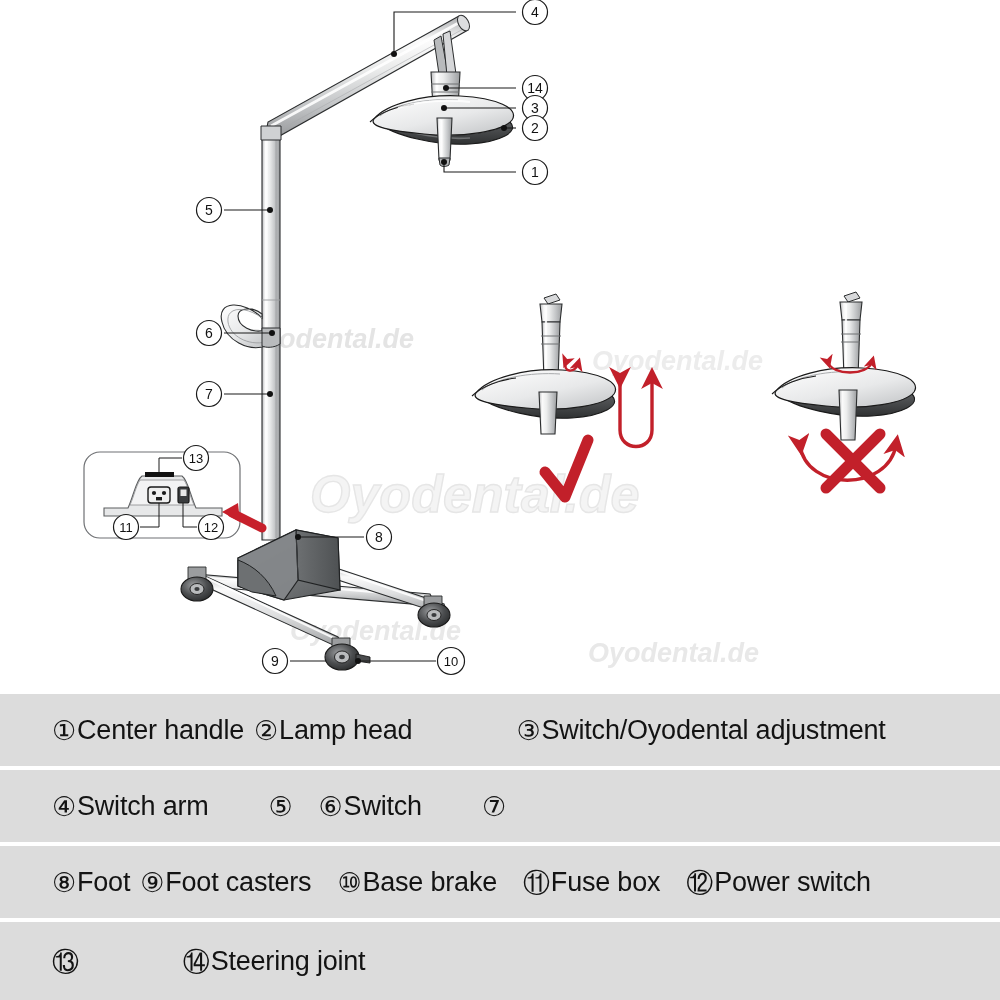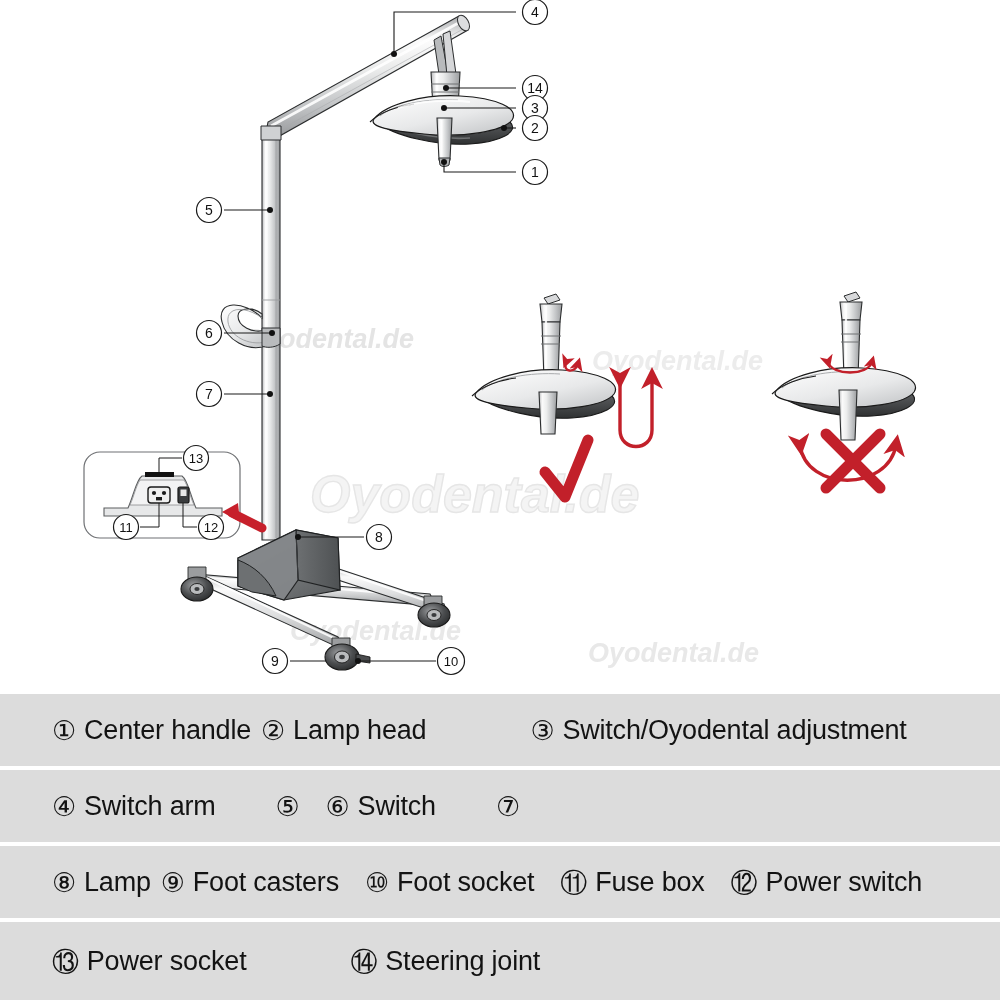--- a/index.html
+++ b/index.html
@@ -35,21 +35,21 @@
     white-space: nowrap;
     padding-left: 52px;
   }
   .legend-row:last-child { flex: 1 1 auto; }
   .lgi { display: inline-flex; align-items: center; }
   .lgi .num {
     font-size: 27px;
     line-height: 1;
     font-family: "DejaVu Sans", sans-serif;
   }
-  .lgi .txt { margin-left: 8px; }
+  .lgi .txt { margin-left: 1px; }
   .sp-sm { width: 10px; }
   .sp-md { width: 26px; }
   .sp-lg { width: 60px; }
   .sp-xl { width: 104px; }
 </style>
 </head>
 <body>
 
 <div id="page">
 
@@ -462,48 +462,47 @@
       </span>
       <span class="sp-lg"></span>
       <span class="lgi">
         <span class="num">⑦</span>
       </span>
     </div>
 
     <div class="legend-row">
       <span class="lgi">
         <span class="num">⑧</span>
-        <span class="txt">Lamp</span>
+        <span class="txt">Foot</span>
       </span>
       <span class="sp-sm"></span>
       <span class="lgi">
         <span class="num">⑨</span>
         <span class="txt">Foot casters</span>
       </span>
       <span class="sp-md"></span>
       <span class="lgi">
         <span class="num">⑩</span>
-        <span class="txt">Foot socket</span>
+        <span class="txt">Base brake</span>
       </span>
       <span class="sp-md"></span>
       <span class="lgi">
         <span class="num">⑪</span>
         <span class="txt">Fuse box</span>
       </span>
       <span class="sp-md"></span>
       <span class="lgi">
         <span class="num">⑫</span>
         <span class="txt">Power switch</span>
       </span>
     </div>
 
     <div class="legend-row">
       <span class="lgi">
         <span class="num">⑬</span>
-        <span class="txt">Power socket</span>
       </span>
       <span class="sp-xl"></span>
       <span class="lgi">
         <span class="num">⑭</span>
         <span class="txt">Steering joint</span>
       </span>
     </div>
 
   </div>
 </div>

